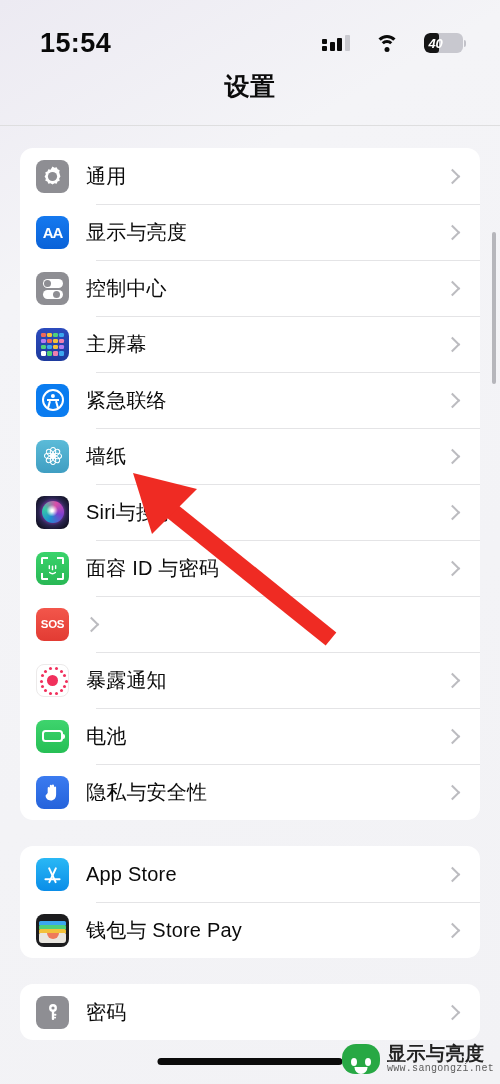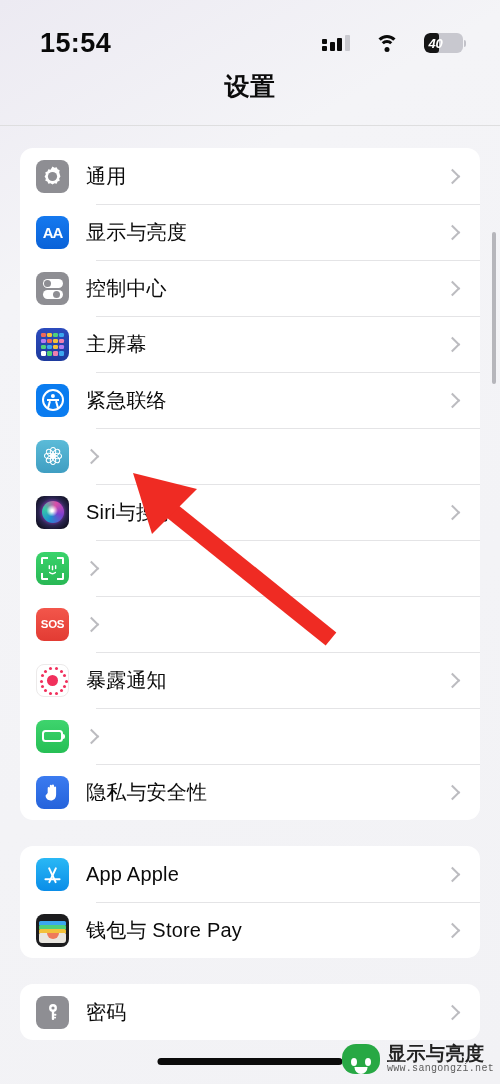--- a/index.html
+++ b/index.html
@@ -314,20 +314,21 @@
                 <ellipse cx="12" cy="7.4" rx="2.7" ry="3.9" fill="none" stroke="#fff" stroke-width="1.1" transform="rotate(45 12 12)"></ellipse>
                 <ellipse cx="12" cy="7.4" rx="2.7" ry="3.9" fill="none" stroke="#fff" stroke-width="1.1" transform="rotate(90 12 12)"></ellipse>
                 <ellipse cx="12" cy="7.4" rx="2.7" ry="3.9" fill="none" stroke="#fff" stroke-width="1.1" transform="rotate(135 12 12)"></ellipse>
                 <ellipse cx="12" cy="7.4" rx="2.7" ry="3.9" fill="none" stroke="#fff" stroke-width="1.1" transform="rotate(180 12 12)"></ellipse>
                 <ellipse cx="12" cy="7.4" rx="2.7" ry="3.9" fill="none" stroke="#fff" stroke-width="1.1" transform="rotate(225 12 12)"></ellipse>
                 <ellipse cx="12" cy="7.4" rx="2.7" ry="3.9" fill="none" stroke="#fff" stroke-width="1.1" transform="rotate(270 12 12)"></ellipse>
                 <ellipse cx="12" cy="7.4" rx="2.7" ry="3.9" fill="none" stroke="#fff" stroke-width="1.1" transform="rotate(315 12 12)"></ellipse>
                 <circle cx="12" cy="12" r="2.4" fill="none" stroke="#fff" stroke-width="1.1"></circle>
               </svg>
             </div>
+            <div class="row-label">墙纸</div>
             <div class="chev"></div>
           </div>
           <div class="row">
             <div class="row-icon ic-siri">
               <div class="orb"></div>
             </div>
             <div class="row-label">Siri与搜索</div>
             <div class="chev"></div>
           </div>
           <div class="row">
@@ -335,20 +336,21 @@
               <div class="brk">
                 <i style="top:0;left:0;border-right:none;border-bottom:none;border-radius:2px 0 0 0"></i>
                 <i style="top:0;right:0;border-left:none;border-bottom:none;border-radius:0 2px 0 0"></i>
                 <i style="bottom:0;left:0;border-right:none;border-top:none;border-radius:0 0 0 2px"></i>
                 <i style="bottom:0;right:0;border-left:none;border-top:none;border-radius:0 0 2px 0"></i>
                 <svg viewBox="0 0 24 24" style="position:absolute;inset:0;width:100%;height:100%">
                   <path d="M8.7 9v3M15.3 9v3M12 9.6v3.6M9 16.2c1.8 1.5 4.2 1.5 6 0" stroke="#fff" stroke-width="1.5" fill="none" stroke-linecap="round"></path>
                 </svg>
               </div>
             </div>
+            <div class="row-label">面容 ID 与密码</div>
             <div class="chev"></div>
           </div>
           <div class="row">
             <div class="row-icon ic-sos">
               <span class="t">SOS</span>
             </div>
             <div class="chev"></div>
           </div>
           <div class="row">
             <div class="row-icon ic-exp">
@@ -371,20 +373,21 @@
               <div class="core"></div>
             </div>
             <div class="row-label">暴露通知</div>
             <div class="chev"></div>
           </div>
           <div class="row">
             <div class="row-icon ic-batt">
               <div class="shell"></div>
               <span class="tip"></span>
             </div>
+            <div class="row-label">电池</div>
             <div class="chev"></div>
           </div>
           <div class="row">
             <div class="row-icon ic-priv">
               <svg viewBox="0 0 24 24" fill="#fff">
                 <path d="M6.2 13.2V7.6a1.15 1.15 0 012.3 0v4.2V5.3a1.15 1.15 0 012.3 0v6.4V4.9a1.15 1.15 0 012.3 0v6.8V7.1a1.15 1.15 0 012.3 0v7.6c0 4-2.4 6.6-5.8 6.6-3.3 0-5.7-2.3-5.7-5.4z"></path>
               </svg>
             </div>
             <div class="row-label">隐私与安全性</div>
             <div class="chev"></div>
@@ -392,21 +395,21 @@
         </div>
         <div class="group">
           <div class="row">
             <div class="row-icon ic-appstore">
               <svg viewBox="0 0 24 24" fill="none" stroke="#fff" stroke-width="1.9" stroke-linecap="round">
                 <path d="M5.2 16.6h13.6"></path>
                 <path d="M9 19.3L15.2 6.1"></path>
                 <path d="M15 19.3L8.8 6.1"></path>
               </svg>
             </div>
-            <div class="row-label">App Apple</div>
+            <div class="row-label">App Store</div>
             <div class="chev"></div>
           </div>
           <div class="row">
             <div class="row-icon ic-wallet">
               <span class="card" style="top:7px;background:#3ba7ef"></span>
               <span class="card" style="top:11px;background:#4fd07a"></span>
               <span class="card" style="top:15px;background:#f3c13a"></span>
               <span class="card" style="top:19px;height:10px;background:#e9e6df;border-radius:1.5px 1.5px 3px 3px"></span>
               <span style="position:absolute;left:50%;top:19px;transform:translateX(-50%);width:12px;height:6px;background:#ef7a5a;border-radius:0 0 7px 7px"></span>
             </div>

